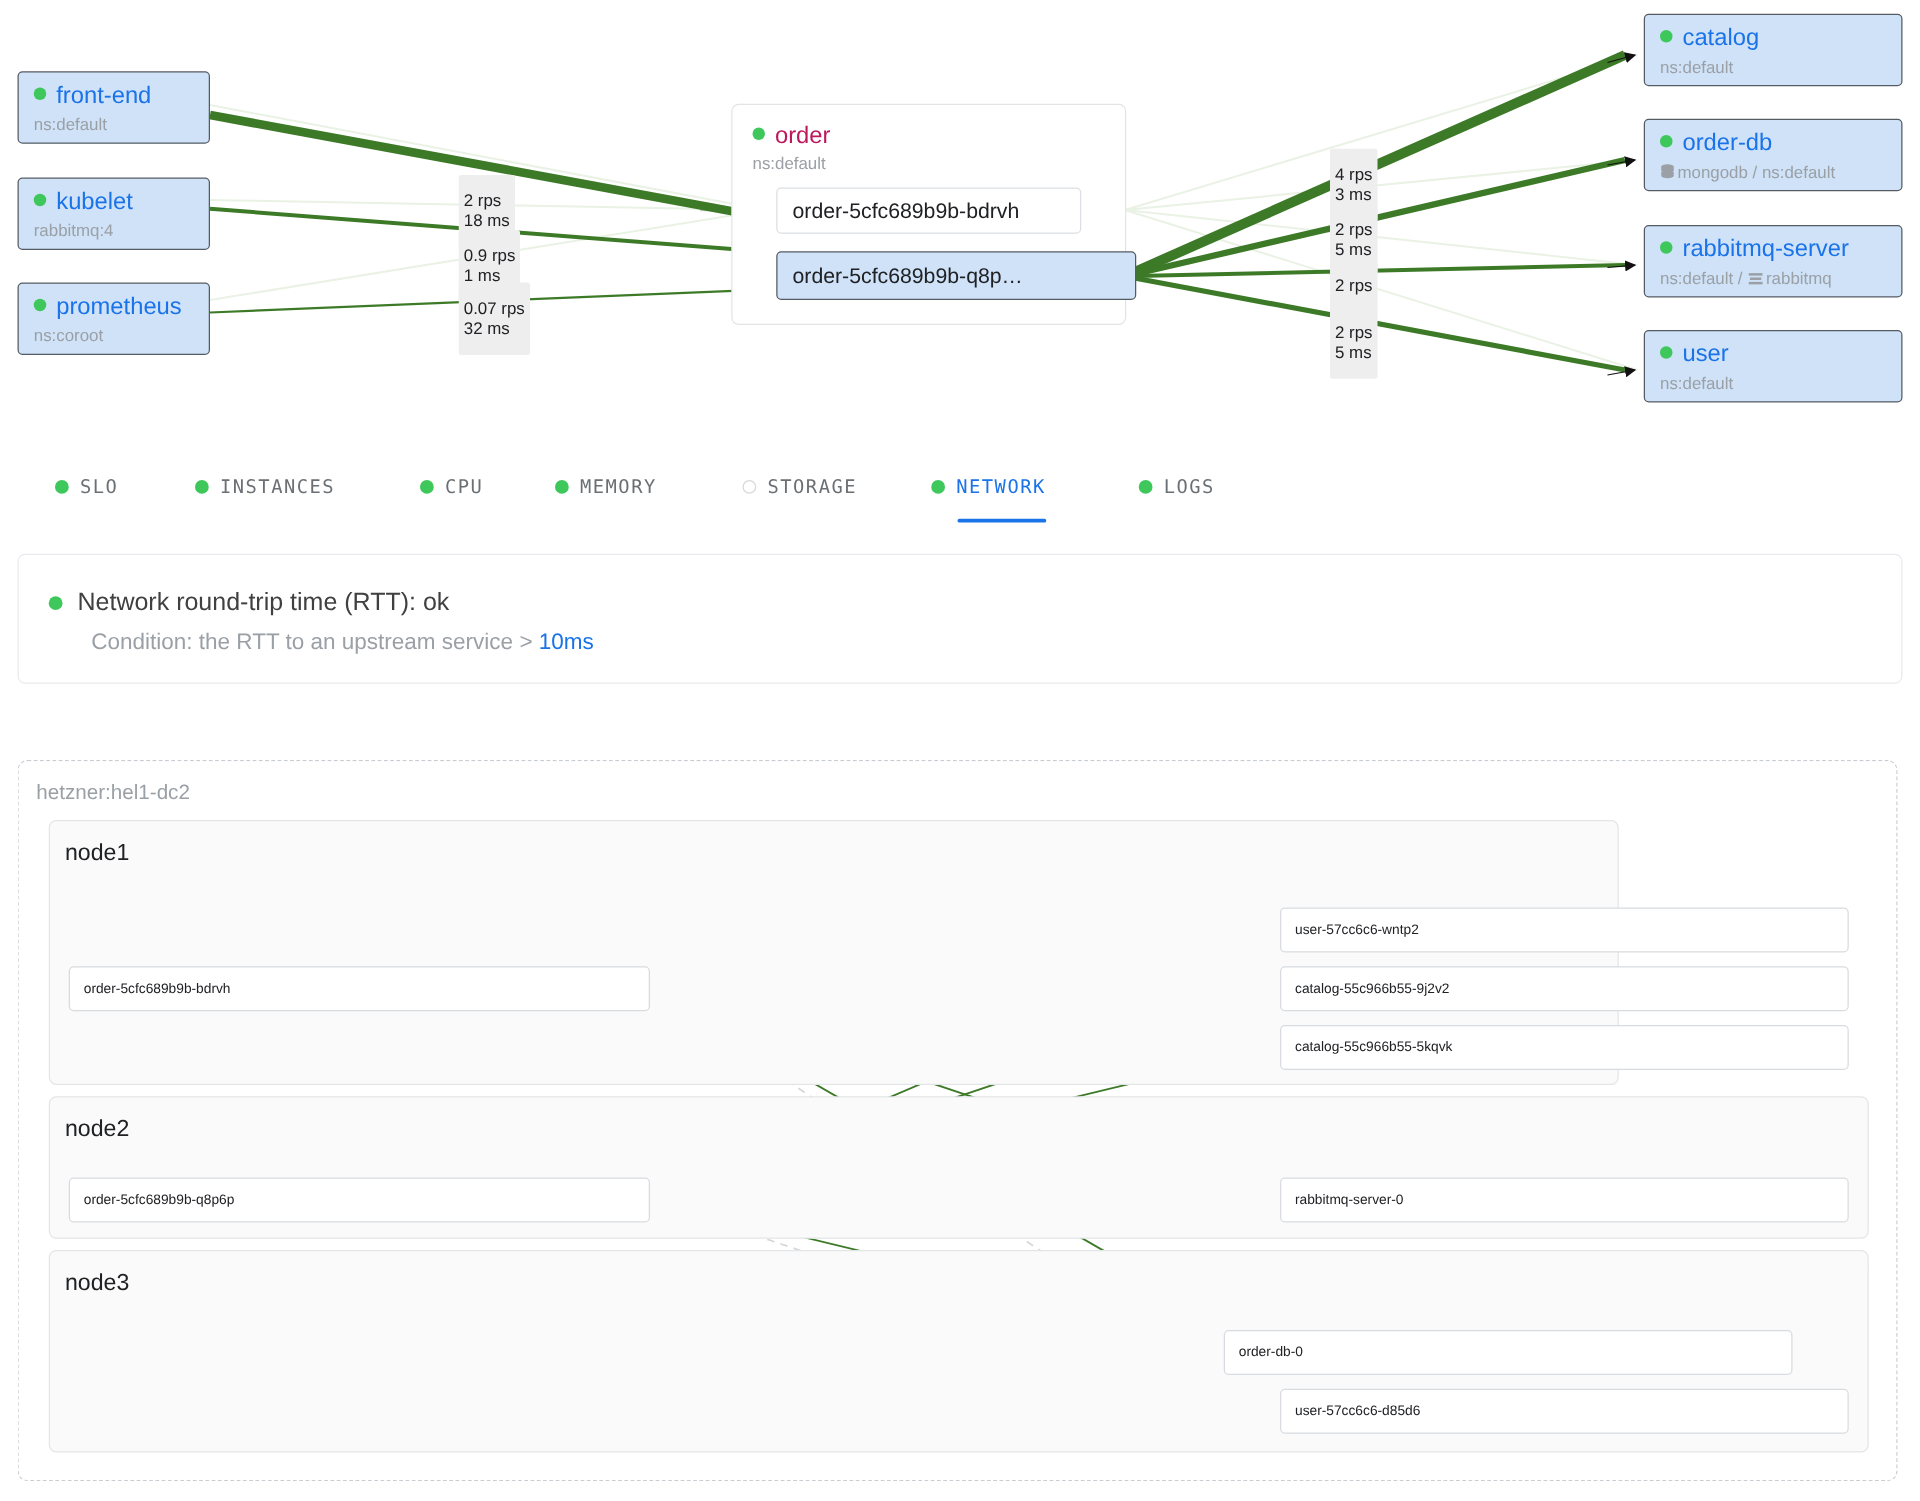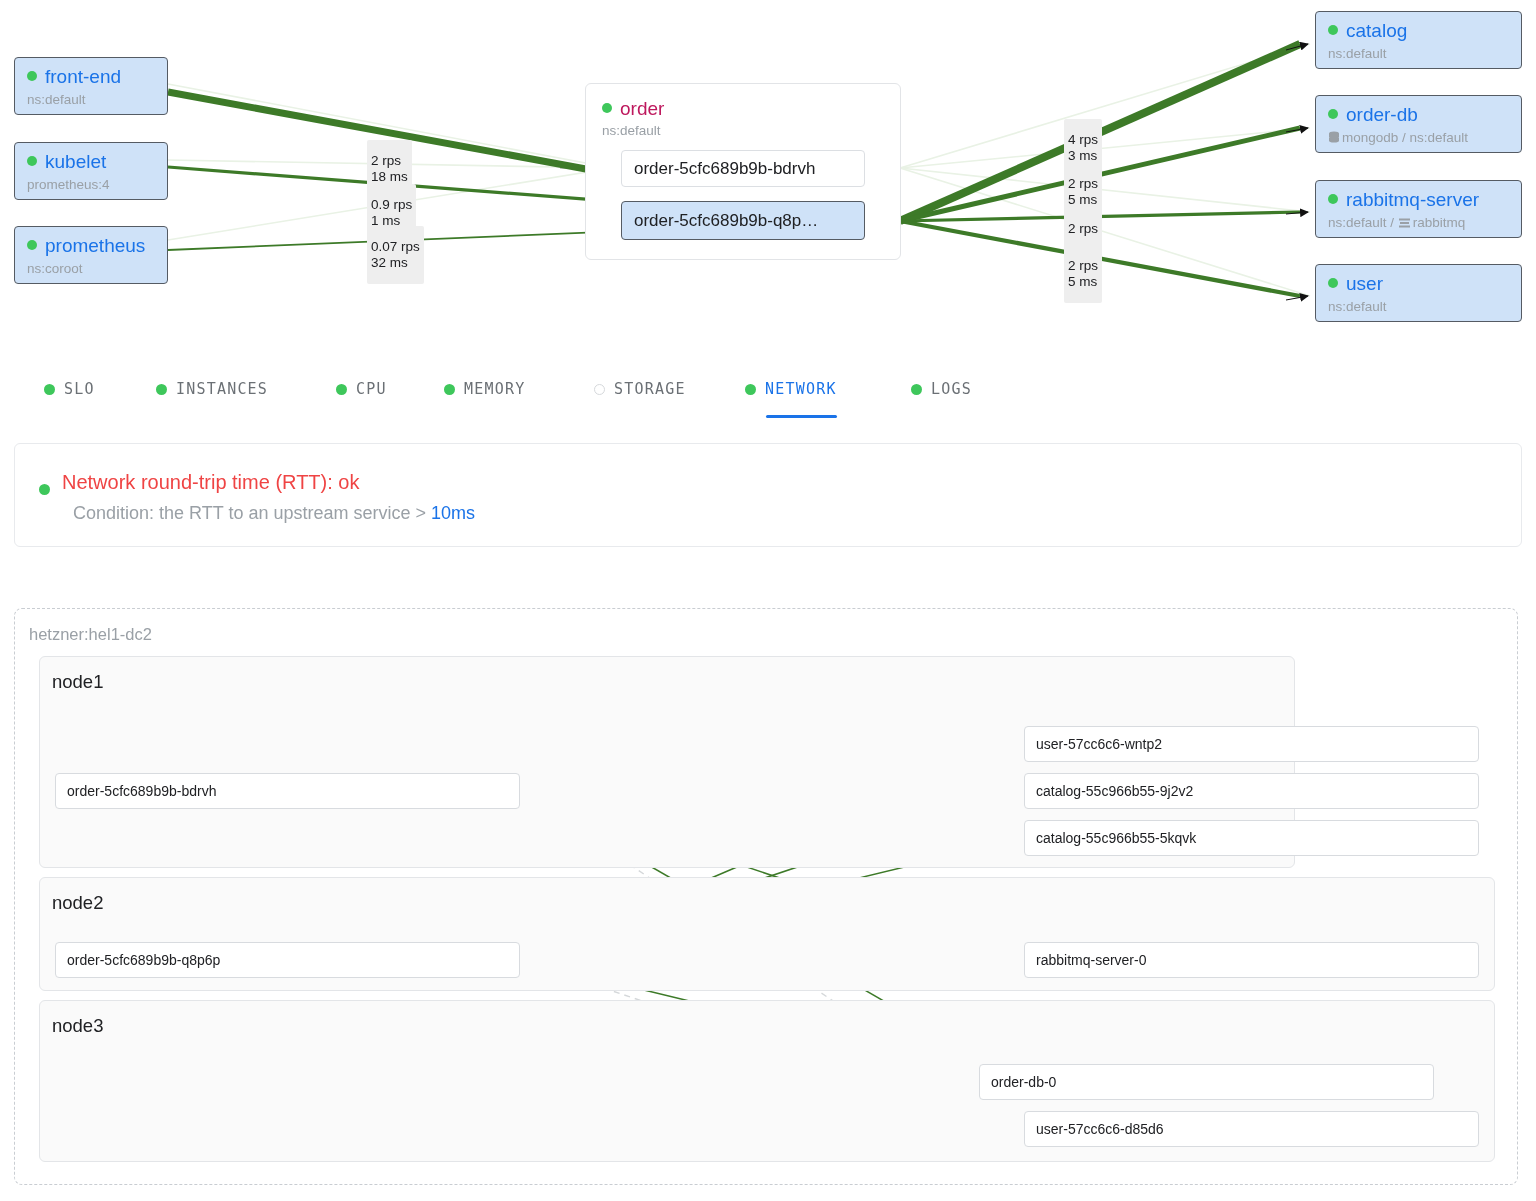--- a/index.html
+++ b/index.html
@@ -60,42 +60,42 @@
   .tab .tdot.empty{background:#fff;border:1.4px solid #d6d9dc;box-sizing:border-box;}
   .tab.active{color:#1a73e8;}
   .tab .underline{position:absolute;left:21px;right:0;bottom:-12px;height:3px;background:#1a73e8;border-radius:2px;}
 
   
   #status-card{
     position:absolute;left:14px;top:443px;width:1508px;height:104px;
     box-sizing:border-box;background:#fff;border:1px solid #e8eaed;border-radius:6px;
     padding:25px 0 0 24px;
   }
-  .st-line1{font-size:20px;color:#ef4444;line-height:26px;display:flex;align-items:flex-end;}
+  .st-line1{font-size:20px;color:#404040;line-height:26px;display:flex;align-items:center;}
   .st-line1 .dot{width:11px;height:11px;margin-right:12px;vertical-align:0;}
   .st-line2{font-size:18px;color:#9aa0a6;line-height:24px;margin:6px 0 0 34px;}
   .st-line2 b{color:#1a73e8;font-weight:normal;}
 
   
   #node-map{
     position:absolute;left:14px;top:608px;width:1504px;height:577px;
     box-sizing:border-box;border:1.5px dashed #c9cdd2;border-radius:8px;
   }
   #node-map-svg{position:absolute;left:0;top:0;width:1504px;height:577px;pointer-events:none;}
   .dc-label{position:absolute;left:14px;top:16px;font-size:16.5px;color:#9aa0a6;}
   .node-box{
     position:absolute;box-sizing:border-box;
     background:#fafafa;border:1px solid #e3e5e8;border-radius:6px;
   }
   .node-name{position:absolute;left:12px;top:14px;font-size:18.5px;color:#202124;}
   .ipod{
     position:absolute;box-sizing:border-box;height:36px;
     background:#fff;border:1px solid #d8dbdf;border-radius:4px;
     display:flex;align-items:center;padding:0 11px;
-    font-size:14px;color:#202124;white-space:nowrap;
+    font-size:11px;color:#202124;white-space:nowrap;
   }
 </style>
 </head>
 <body>
 
 <div id="service-map">
 
   <svg id="map-svg">
     <defs>
       <marker id="ah" markerWidth="9" markerHeight="9" refX="8" refY="4.5" orient="auto">
@@ -141,35 +141,35 @@
       <path d="M1286,300 L1308,296" stroke-width="1" marker-end="url(#ah)"></path>
     </g>
   </svg>
 
   <div class="svc-box" style="left:14px;top:57px;width:154px;height:58px;">
     <div class="svc-title"><span class="dot"></span><span>front-end</span></div>
     <div class="svc-sub">ns:default</div>
   </div>
   <div class="svc-box" style="left:14px;top:142px;width:154px;height:58px;">
     <div class="svc-title"><span class="dot"></span><span>kubelet</span></div>
-    <div class="svc-sub">prometheus:4</div>
+    <div class="svc-sub">rabbitmq:4</div>
   </div>
   <div class="svc-box" style="left:14px;top:226px;width:154px;height:58px;">
     <div class="svc-title"><span class="dot"></span><span>prometheus</span></div>
     <div class="svc-sub">ns:coroot</div>
   </div>
 
   <div class="grp" style="left:585px;top:83px;width:316px;height:177px;padding:14px 16px;">
     <div class="grp-title"><span class="dot"></span><span>order</span></div>
     <div class="grp-sub">ns:default</div>
   </div>
   <div class="pod plain" style="left:621px;top:150px;width:244px;height:37px;">
     <span>order-5cfc689b9b-bdrvh</span>
   </div>
-  <div class="pod sel" style="left:621px;top:201px;width:244px;height:39px;">
+  <div class="pod sel" style="left:621px;top:201px;width:288px;height:39px;">
     <span>order-5cfc689b9b-q8p…</span>
   </div>
 
   <div class="svc-box" style="left:1315px;top:11px;width:207px;height:58px;">
     <div class="svc-title"><span class="dot"></span><span>catalog</span></div>
     <div class="svc-sub">ns:default</div>
   </div>
 
   <div class="svc-box" style="left:1315px;top:180px;width:207px;height:58px;">
     <div class="svc-title"><span class="dot"></span><span>rabbitmq-server</span></div>

